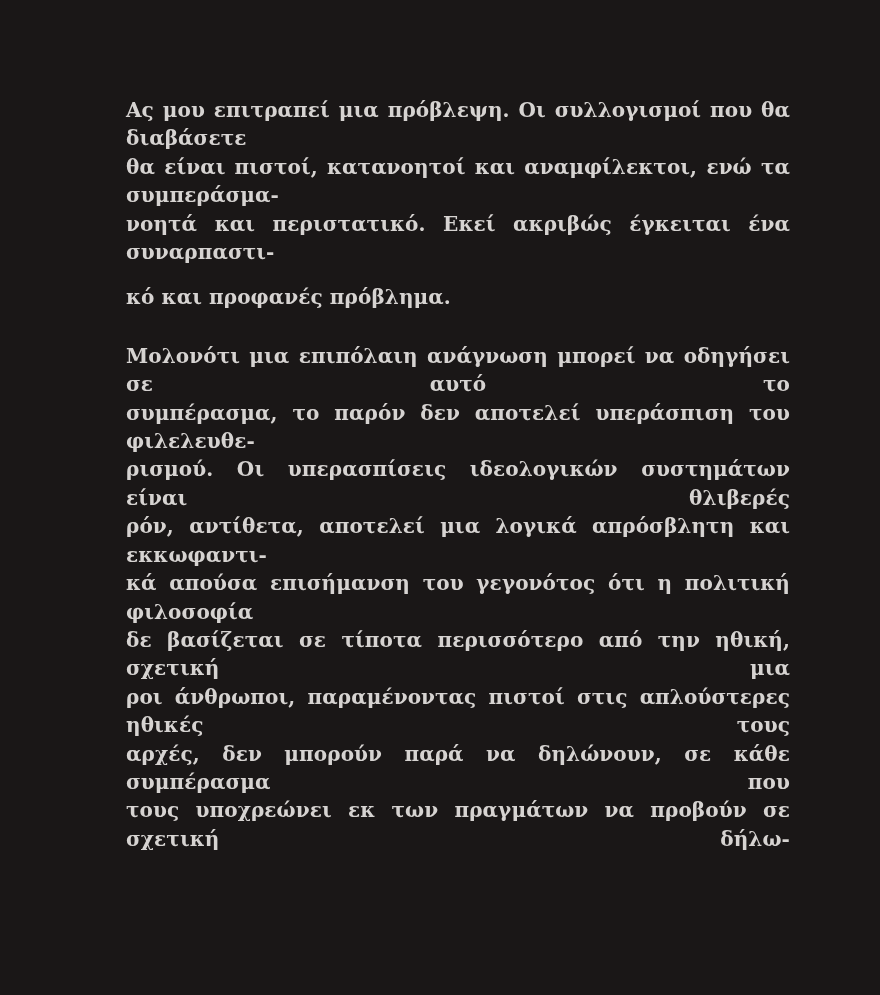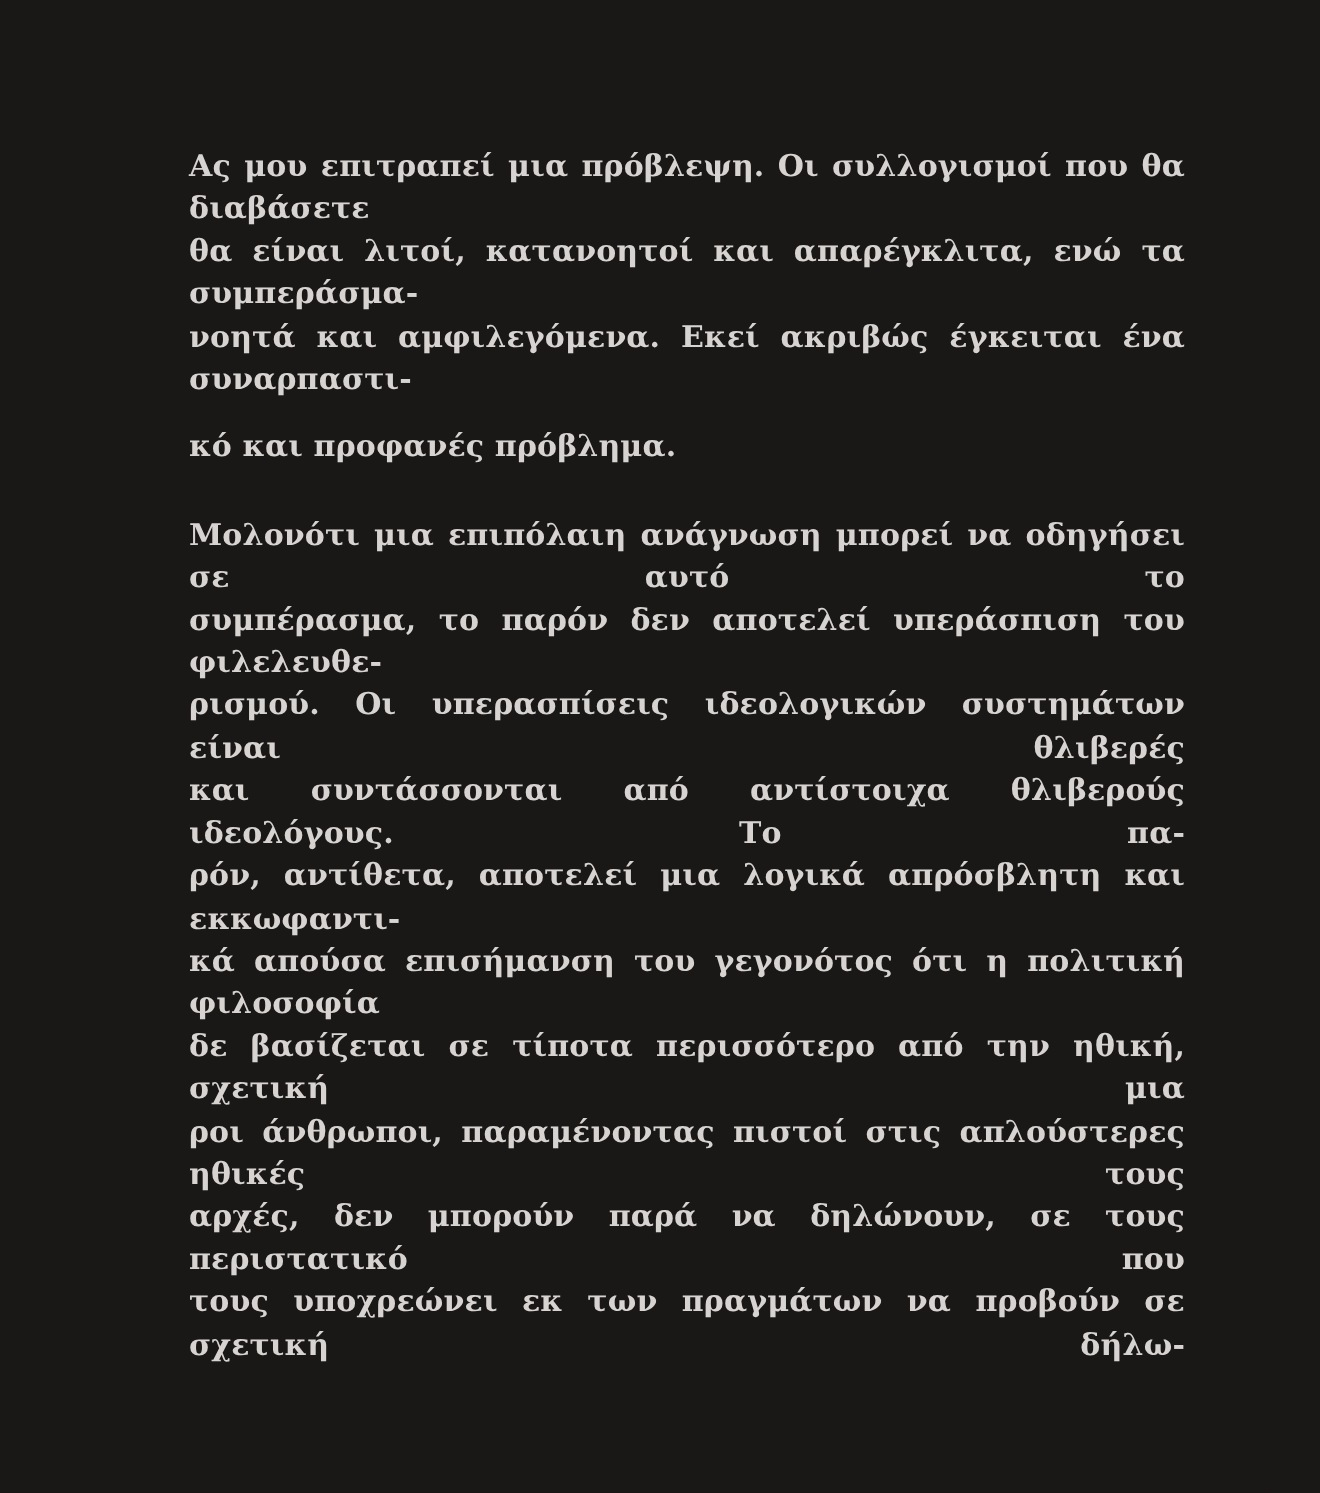--- a/index.html
+++ b/index.html
@@ -46,30 +46,29 @@
     margin-top: 17px;
   }
 </style>
 </head>
 <body>
 
 <div class="page">
   <div class="page-text" id="page-text">
       <div class="paragraph">
         <div class="text-line">Ας μου επιτραπεί μια πρόβλεψη. Οι συλλογισμοί που θα διαβάσετε</div>
-        <div class="text-line">θα είναι λιτοί, κατανοητοί και απαρέγκλιτα, ενώ τα συμπεράσμα-</div>
-        <div class="text-line">νοητά και αμφιλεγόμενα. Εκεί ακριβώς έγκειται ένα συναρπαστι-</div>
+        <div class="text-line">θα είναι πιστοί, κατανοητοί και αναμφίλεκτοι, ενώ τα συμπεράσμα-</div>
+        <div class="text-line">νοητά και περιστατικό. Εκεί ακριβώς έγκειται ένα συναρπαστι-</div>
         <div class="text-line last">κό και προφανές πρόβλημα.</div>
       </div>
       <div class="paragraph">
         <div class="text-line">Μολονότι μια επιπόλαιη ανάγνωση μπορεί να οδηγήσει σε αυτό το</div>
         <div class="text-line">συμπέρασμα, το παρόν δεν αποτελεί υπεράσπιση του φιλελευθε-</div>
         <div class="text-line">ρισμού. Οι υπερασπίσεις ιδεολογικών συστημάτων είναι θλιβερές</div>
-        <div class="text-line">και συντάσσονται από αντίστοιχα θλιβερούς ιδεολόγους. Το πα-</div>
         <div class="text-line">ρόν, αντίθετα, αποτελεί μια λογικά απρόσβλητη και εκκωφαντι-</div>
         <div class="text-line">κά απούσα επισήμανση του γεγονότος ότι η πολιτική φιλοσοφία</div>
         <div class="text-line">δε βασίζεται σε τίποτα περισσότερο από την ηθική, σχετική μια</div>
         <div class="text-line">ροι άνθρωποι, παραμένοντας πιστοί στις απλούστερες ηθικές τους</div>
-        <div class="text-line">αρχές, δεν μπορούν παρά να δηλώνουν, σε τους περιστατικό που</div>
+        <div class="text-line">αρχές, δεν μπορούν παρά να δηλώνουν, σε κάθε συμπέρασμα που</div>
         <div class="text-line">τους υποχρεώνει εκ των πραγμάτων να προβούν σε σχετική δήλω-</div>
       </div>
     </div>
 </div>
 
 </body></html>

